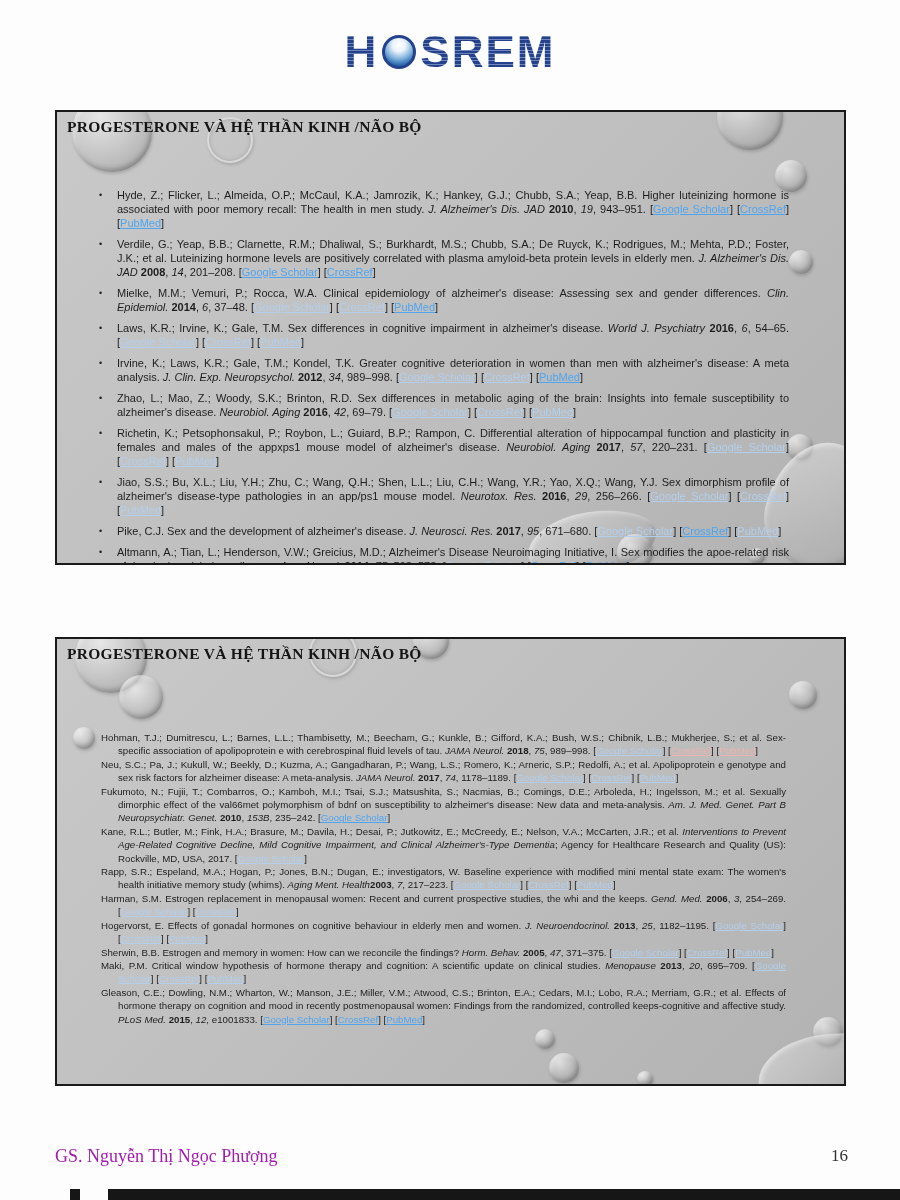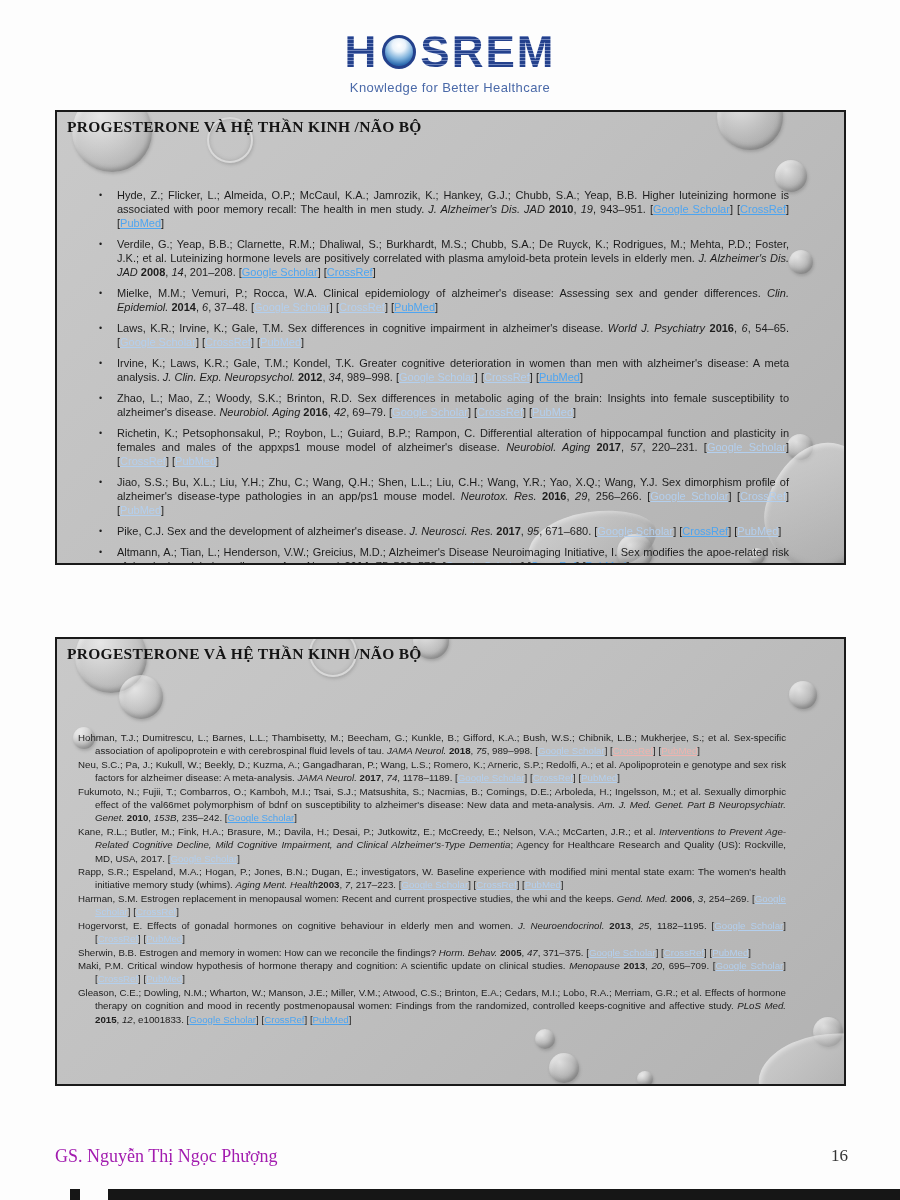--- a/index.html
+++ b/index.html
@@ -40,21 +40,21 @@
   .blob{position:absolute;z-index:1;border-radius:50% 50% 45% 55%/60% 45% 55% 40%;
     background:linear-gradient(145deg,rgba(228,228,228,.55),rgba(150,150,150,.3));
     box-shadow:inset 2px 2px 5px rgba(255,255,255,.5),inset -3px -4px 6px rgba(100,100,100,.35);}
 
   
   .refs{position:absolute;z-index:2;color:var(--slide-text);}
   .refs-1{top:76px;left:40px;width:692px;font-size:11px;line-height:14px;text-align:justify;}
   .refs-1 .ref-item{position:relative;padding-left:20px;margin-bottom:7px;}
   .refs-1 .ref-item::before{content:"•";position:absolute;left:2px;top:0;font-size:9px;}
   .refs-2{top:92px;left:21px;width:708px;font-size:9.7px;line-height:13.4px;text-align:justify;}
-  .refs-2 .ref-item{padding-left:17px;text-indent:-17px;}
+  .refs-2 .ref-item{padding-left:17px;text-indent:-17px;margin-left:23px;}
 
   .seg-i{font-style:italic;}
   .seg-b{font-weight:bold;}
   .seg-link{color:var(--link-bright);text-decoration:underline;cursor:pointer;}
   .seg-flink{color:var(--link-faded);text-decoration:underline;cursor:pointer;}
   .seg-rlink{color:var(--link-salmon);text-decoration:underline;cursor:pointer;}
 
   
   .footer-author{position:absolute;left:55px;top:1146px;font-family:"Liberation Serif",serif;font-size:18px;color:#a21caf;}
   .footer-page{position:absolute;right:52px;top:1146px;font-family:Liberation Serif, serif;font-size:17px;color:#333;}
@@ -65,21 +65,20 @@
 <body>
 
 <div class="page">
 
   <div class="header">
     <div class="logo-line">
       <span class="logo-text">H</span>
       <span class="logo-o"></span>
       <span class="logo-text">SREM</span>
     </div>
-    <div class="tagline">Knowledge for Better Healthcare</div>
   </div>
 
   <div class="slide slide-1">
     <div class="bubble" style="left:15px;top:-20px;width:80px;height:80px;"></div>
     <div class="bubble ring" style="left:150px;top:5px;width:46px;height:46px;"></div>
     <div class="bubble" style="left:660px;top:-28px;width:66px;height:66px;"></div>
     <div class="bubble" style="left:718px;top:48px;width:32px;height:32px;"></div>
     <div class="bubble" style="left:732px;top:138px;width:24px;height:24px;"></div>
     <div class="bubble" style="left:730px;top:322px;width:26px;height:26px;"></div>
     <div class="blob" style="left:470px;top:400px;width:130px;height:60px;transform:rotate(-8deg);"></div>

